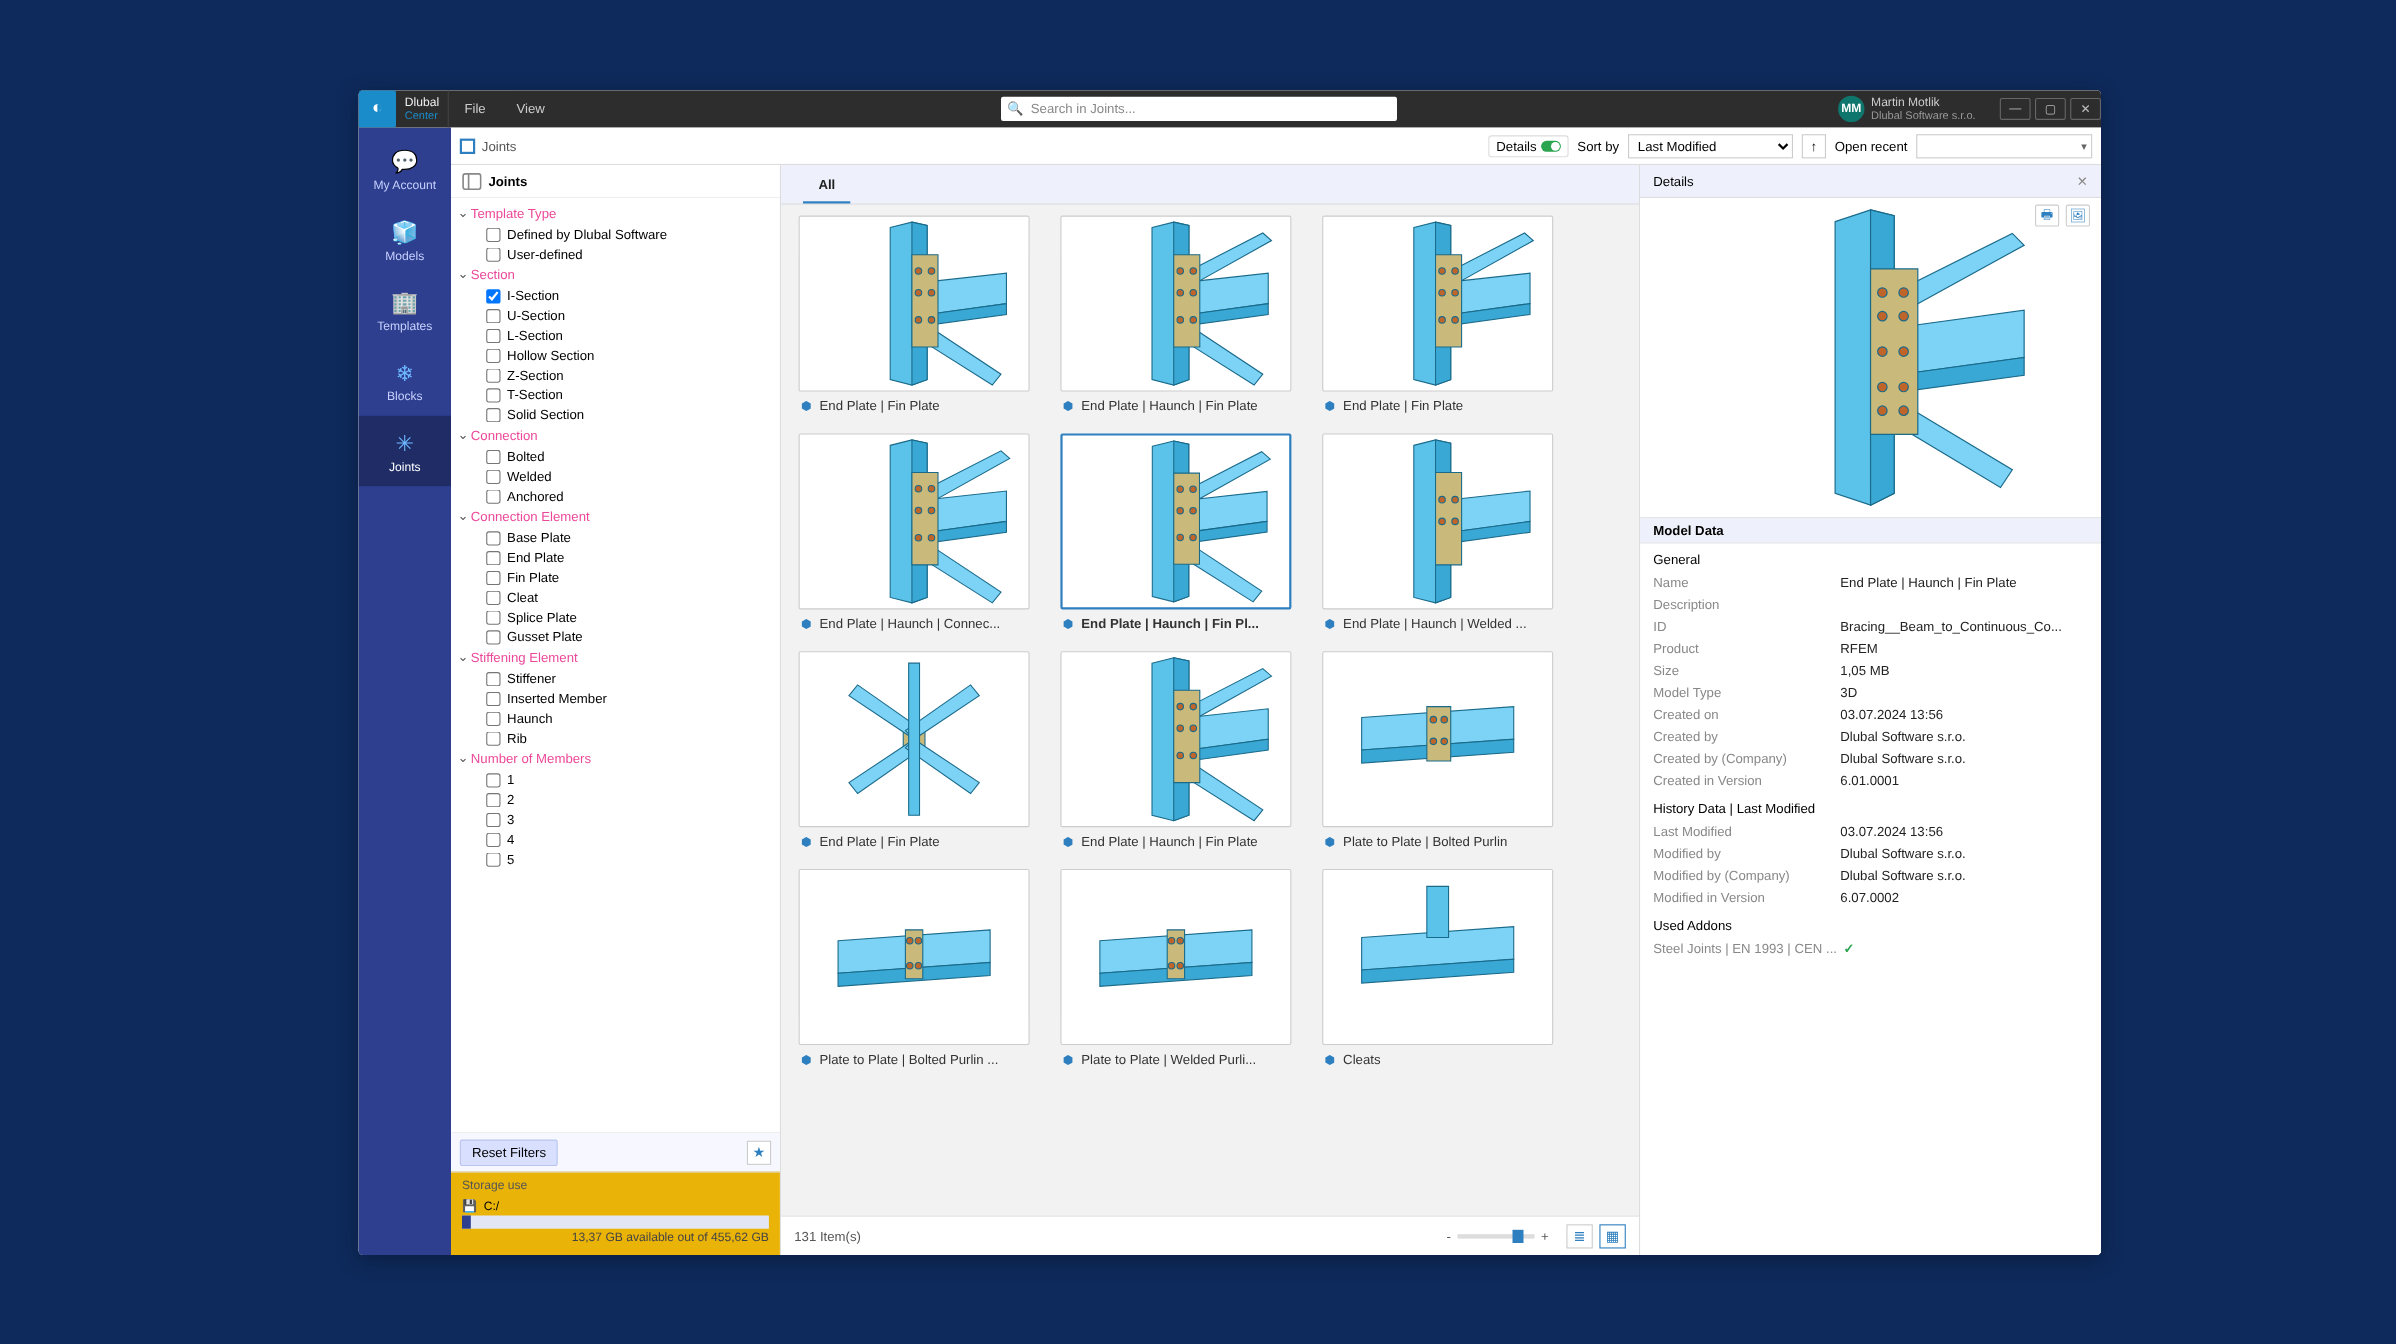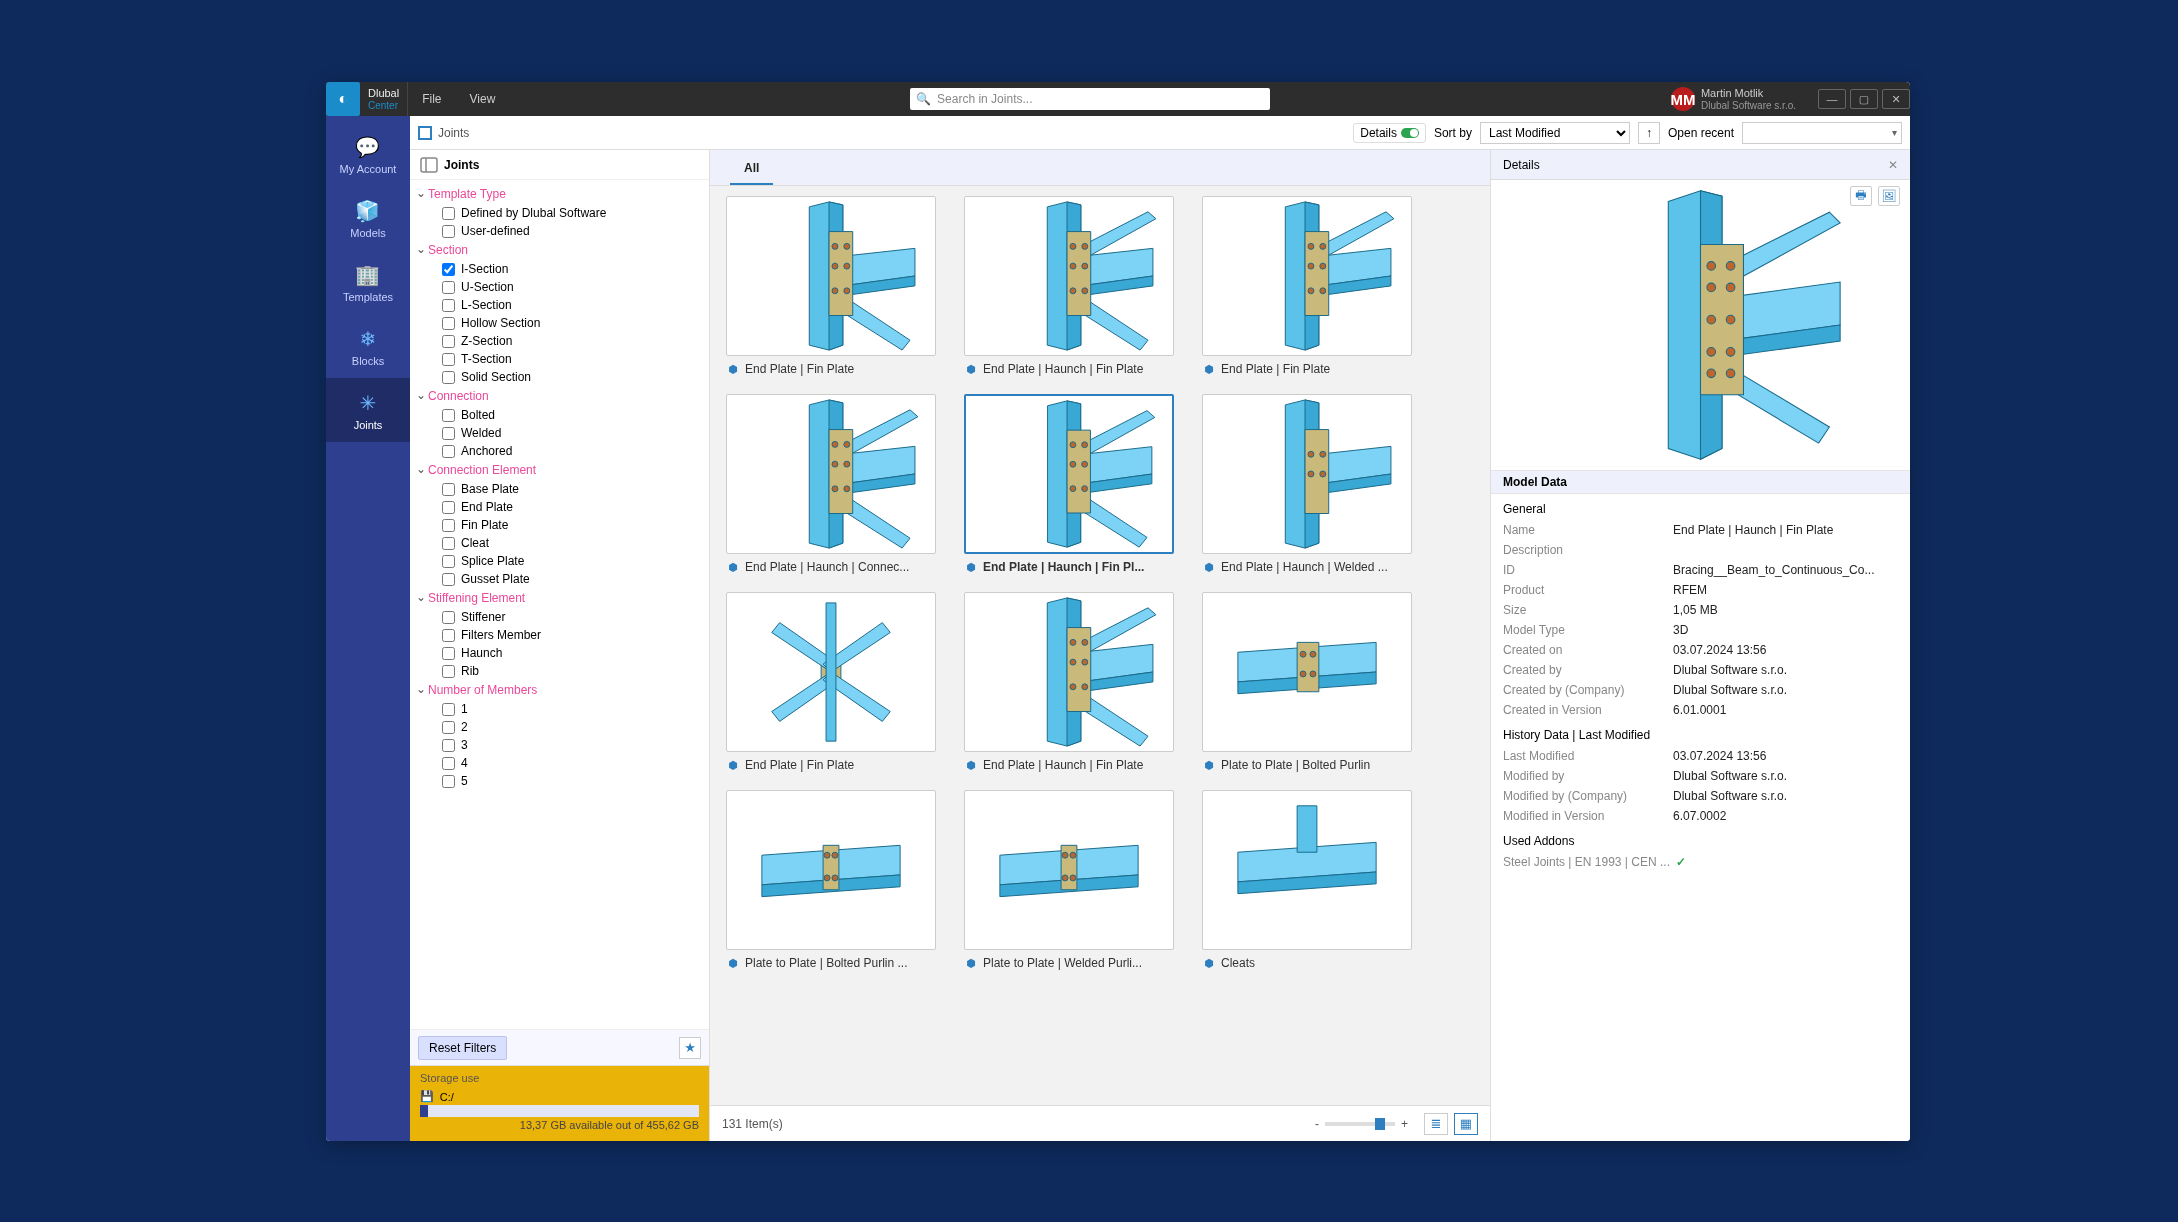--- a/index.html
+++ b/index.html
@@ -10,21 +10,21 @@
 .title-bar { height: 34px; background: #2d2d2d; display: flex; align-items: center; color: #ccc; font-size: 12px; }
 .logo-box { width: 34px; height: 34px; background: #1a8cc9; display: flex; align-items: center; justify-content: center; color: #fff; font-weight: bold; font-size: 16px; border-radius: 2px; }
 .app-name { display: flex; flex-direction: column; padding: 0 8px; line-height: 1.1; }
 .app-name .top { color: #eee; font-size: 11px; }
 .app-name .bot { color: #1a8cc9; font-size: 10px; }
 .menu { display: flex; border-left: 1px solid #444; height: 100%; align-items: center; }
 .menu-item { padding: 0 14px; cursor: pointer; font-size: 12px; }
 .search-box { margin-left: auto; margin-right: auto; width: 360px; height: 22px; background: #fff; border-radius: 2px; display: flex; align-items: center; padding: 0 6px; color: #888; font-size: 12px; }
 .search-box .mag { margin-right: 6px; color: #666; }
 .user-area { display: flex; align-items: center; margin-right: 8px; }
-.avatar { width: 24px; height: 24px; border-radius: 50%; background: #b91c1c; color: #fff; font-size: 15px; display: flex; align-items: center; justify-content: center; margin-right: 6px; font-weight: bold; }
+.avatar { width: 24px; height: 24px; border-radius: 50%; background: #0f766e; color: #fff; font-size: 11px; display: flex; align-items: center; justify-content: center; margin-right: 6px; font-weight: bold; }
 .user-text { display: flex; flex-direction: column; line-height: 1.1; font-size: 11px; }
 .user-text .sub { color: #999; font-size: 10px; }
 .win-controls { display: flex; margin-left: 10px; }
 .win-btn { width: 28px; height: 20px; border: 1px solid #666; margin-left: 4px; display: flex; align-items: center; justify-content: center; font-size: 11px; border-radius: 2px; color: #bbb; cursor: pointer; }
 
 
 .body { flex: 1; display: flex; overflow: hidden; }
 .left-rail { width: 84px; background: #2e3f8f; display: flex; flex-direction: column; align-items: center; padding-top: 6px; }
 .rail-item { width: 100%; height: 64px; display: flex; flex-direction: column; align-items: center; justify-content: center; color: #c7d0ff; font-size: 11px; cursor: pointer; }
 .rail-item.active { background: #1f2c66; color: #fff; }
@@ -284,21 +284,21 @@
                 <input type="checkbox" style="">
                 <span>Gusset Plate</span>
               </label>
               <div class="f-group-title">Stiffening Element</div>
               <label class="f-check">
                 <input type="checkbox" style="">
                 <span>Stiffener</span>
               </label>
               <label class="f-check">
                 <input type="checkbox" style="">
-                <span>Filters Member</span>
+                <span>Inserted Member</span>
               </label>
               <label class="f-check">
                 <input type="checkbox" style="">
                 <span>Haunch</span>
               </label>
               <label class="f-check">
                 <input type="checkbox" style="">
                 <span>Rib</span>
               </label>
               <div class="f-group-title">Number of Members</div>

